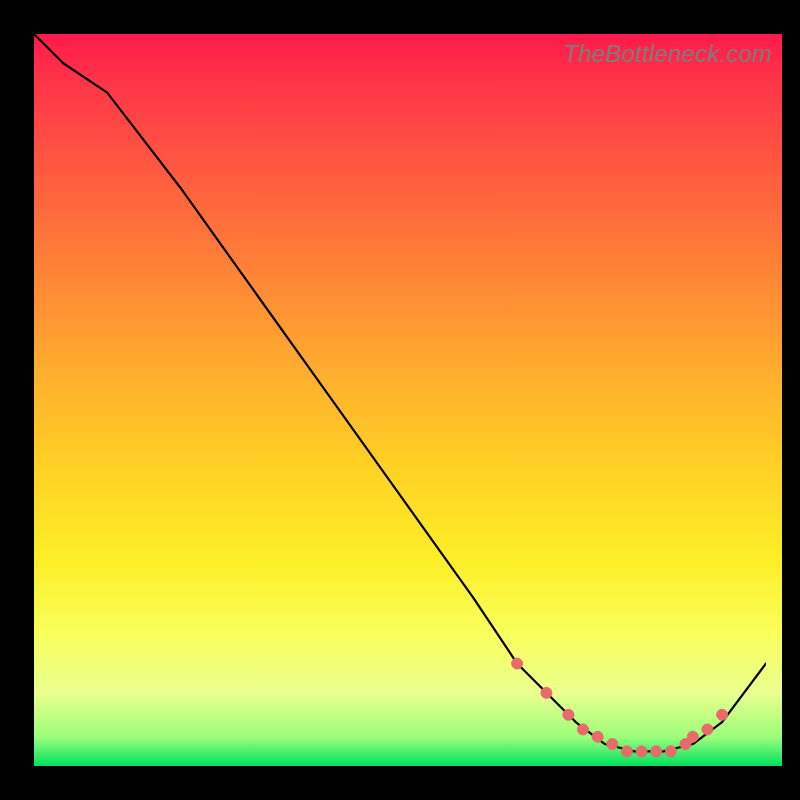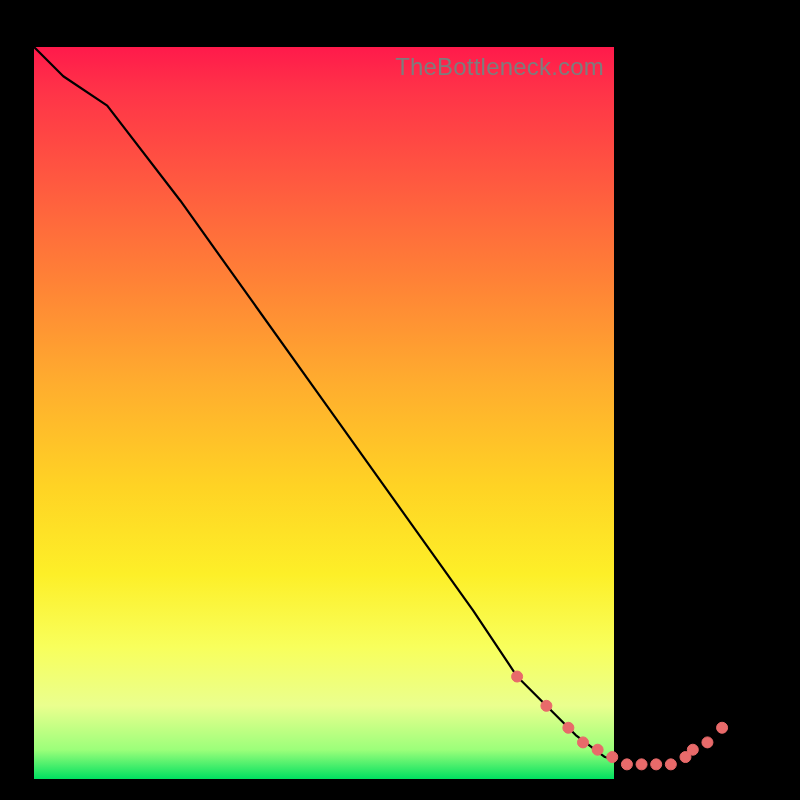--- a/index.html
+++ b/index.html
@@ -13,36 +13,37 @@
   }
   .frame {
     position: relative;
     width: 800px;
     height: 800px;
     background: #000;
   }
   .plot {
     position: absolute;
     left: 34px;
-    top: 47px;
-    width: 580px;
+    top: 34px;
+    width: 748px;
     height: 732px;
     background: linear-gradient(to bottom,
       #ff1a4b 0%,
       #ff3348 6%,
       #ff5840 18%,
       #ff8236 32%,
       #ffad2e 46%,
       #ffd324 60%,
       #fdef28 72%,
       #f8ff5c 82%,
       #eaff8e 90%,
       #9cff7a 96%,
       #00e060 100%
     );
+    font-style: italic;
   }
   .watermark {
     position: absolute;
     top: 6px;
     right: 10px;
     color: #7d7d7d;
     font-size: 24px;
     font-weight: 500;
     letter-spacing: 0.2px;
     user-select: none;

